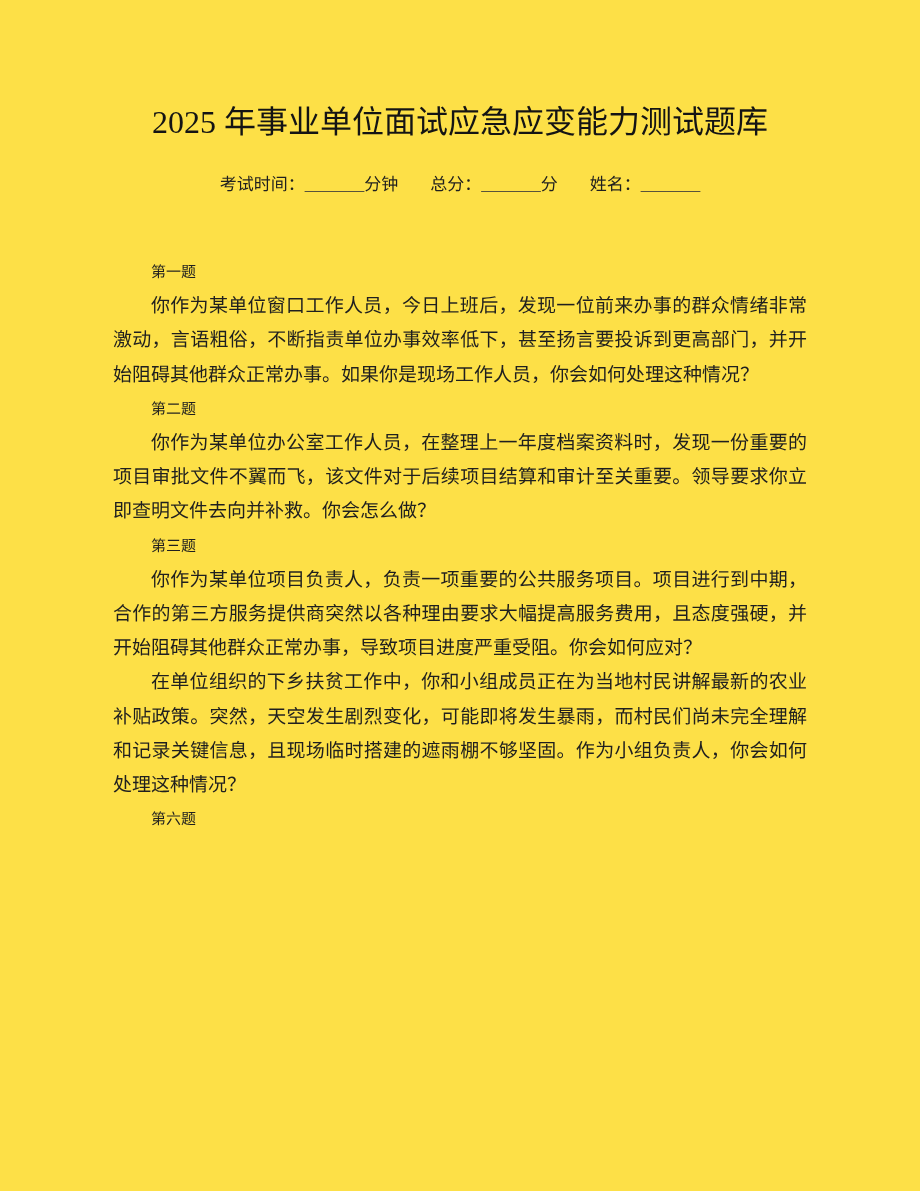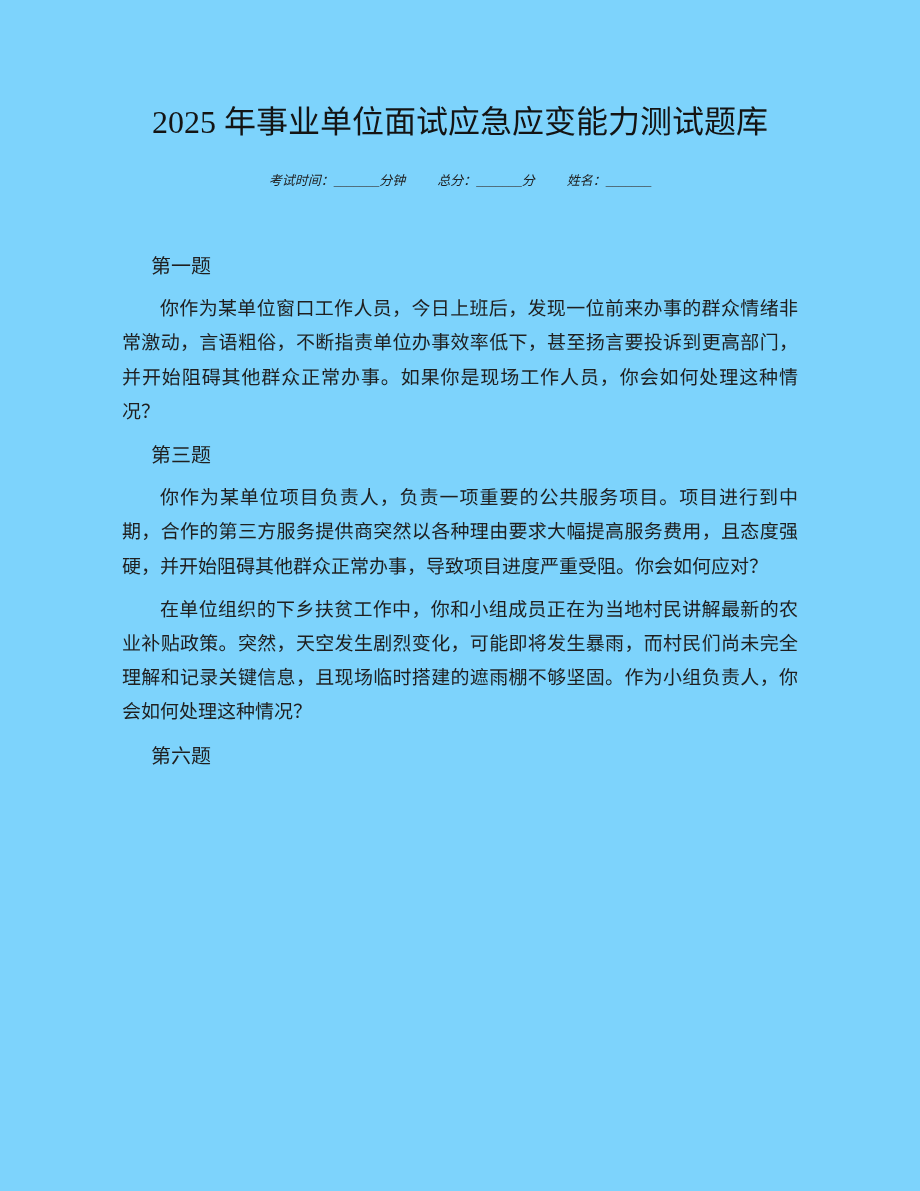--- a/index.html
+++ b/index.html
@@ -12,61 +12,60 @@
     height: 1191px;
     overflow: hidden;
     color: #1f1f1f;
     font-family: "Liberation Serif", "DejaVu Serif", serif;
   }
   .page {
     box-sizing: border-box;
     width: 920px;
     height: 1191px;
     padding: 100px 113px 0 113px;
-    background: #7dd3fc;
+    background: #fde047;
   }
   .doc-title {
     margin: 0;
     font-size: 32px;
     font-weight: 400;
     line-height: 44px;
     text-align: center;
     color: #141414;
     white-space: nowrap;
   }
   .meta-line {
     margin-top: 26px;
     display: flex;
     justify-content: center;
     align-items: baseline;
     gap: 32px;
-    font-size: 13px;
+    font-size: 17px;
     color: #1f1f1f;
-    font-style: italic;
   }
   .meta-group {
     white-space: nowrap;
   }
   .blank {
     color: #3a3a3a;
     letter-spacing: 0;
   }
   .questions {
     margin-top: 60px;
   }
   .q-heading {
     margin: 0;
     padding-left: 38px;
-    font-size: 20px;
+    font-size: 15px;
     line-height: 34.2px;
     font-weight: 400;
     color: #1f1f1f;
   }
   .q-body {
-    margin: 9px;
+    margin: 0;
     font-size: 19px;
     line-height: 34.2px;
     text-indent: 2em;
     text-align: justify;
     color: #1f1f1f;
   }
 </style>
 </head>
 <body>
 
@@ -82,20 +81,24 @@
     <span class="meta-group"><span>姓名：</span><span class="blank">_______</span></span>
   </div>
 
   <div class="questions">
 
     <div class="q-block">
       <p class="q-heading">第一题</p>
       <p class="q-body">你作为某单位窗口工作人员，今日上班后，发现一位前来办事的群众情绪非常激动，言语粗俗，不断指责单位办事效率低下，甚至扬言要投诉到更高部门，并开始阻碍其他群众正常办事。如果你是现场工作人员，你会如何处理这种情况？</p>
     </div>
 
+    <div class="q-block">
+      <p class="q-heading">第二题</p>
+      <p class="q-body">你作为某单位办公室工作人员，在整理上一年度档案资料时，发现一份重要的项目审批文件不翼而飞，该文件对于后续项目结算和审计至关重要。领导要求你立即查明文件去向并补救。你会怎么做？</p>
+    </div>
 
     <div class="q-block">
       <p class="q-heading">第三题</p>
       <p class="q-body">你作为某单位项目负责人，负责一项重要的公共服务项目。项目进行到中期，合作的第三方服务提供商突然以各种理由要求大幅提高服务费用，且态度强硬，并开始阻碍其他群众正常办事，导致项目进度严重受阻。你会如何应对？</p>
     </div>
 
     <div class="q-block">
       <p class="q-body">在单位组织的下乡扶贫工作中，你和小组成员正在为当地村民讲解最新的农业补贴政策。突然，天空发生剧烈变化，可能即将发生暴雨，而村民们尚未完全理解和记录关键信息，且现场临时搭建的遮雨棚不够坚固。作为小组负责人，你会如何处理这种情况？</p>
     </div>
 

